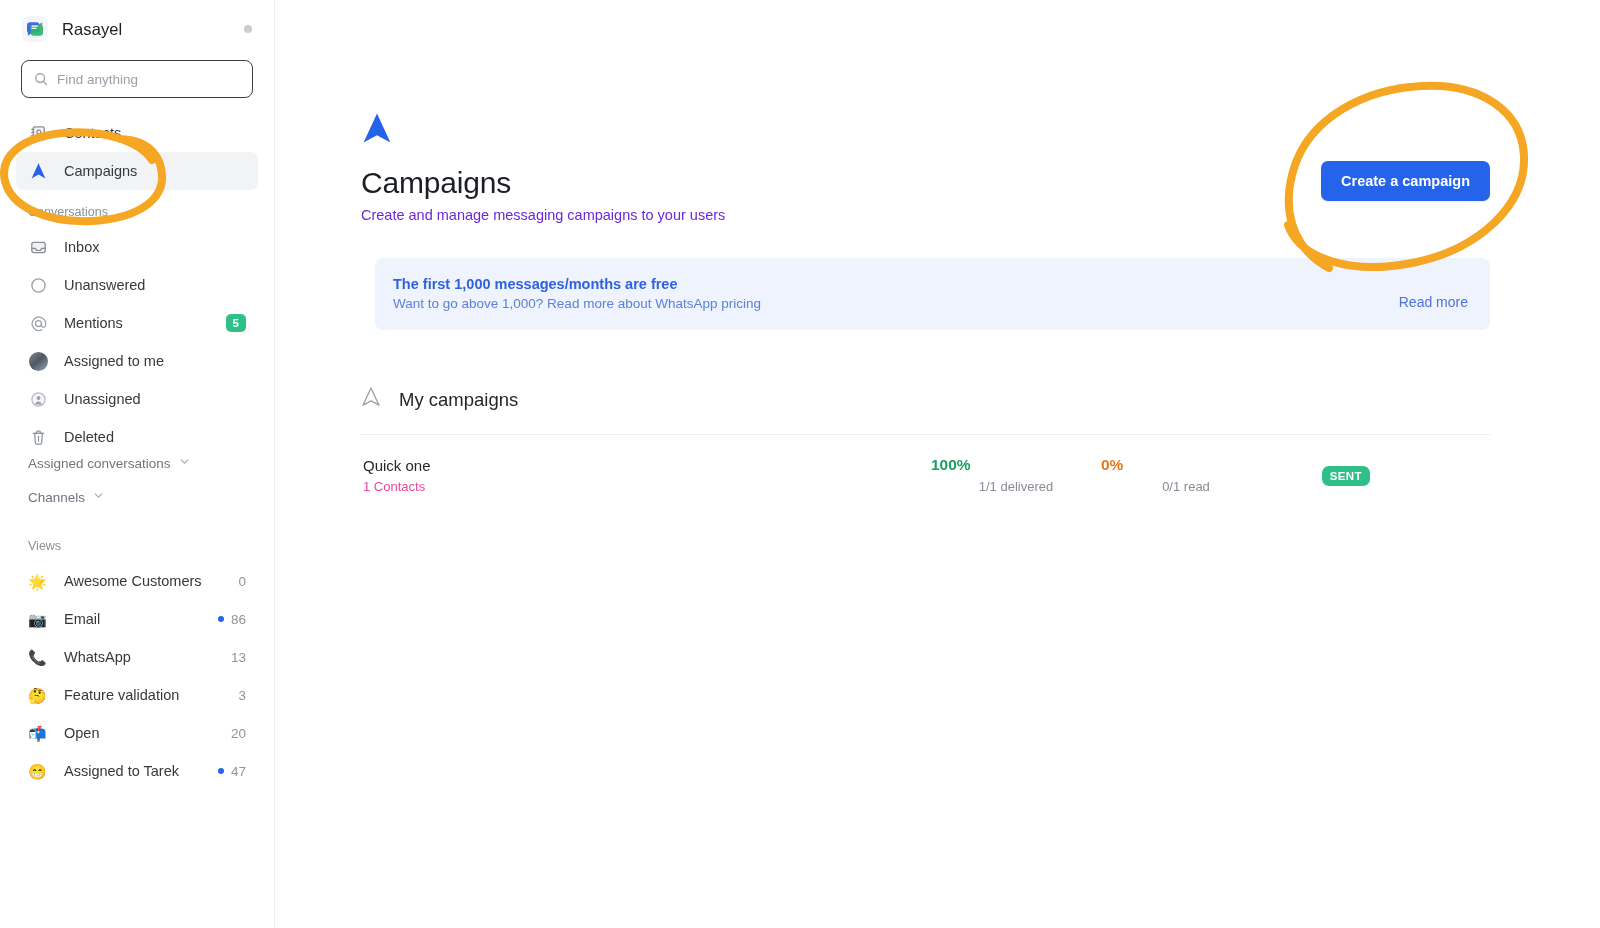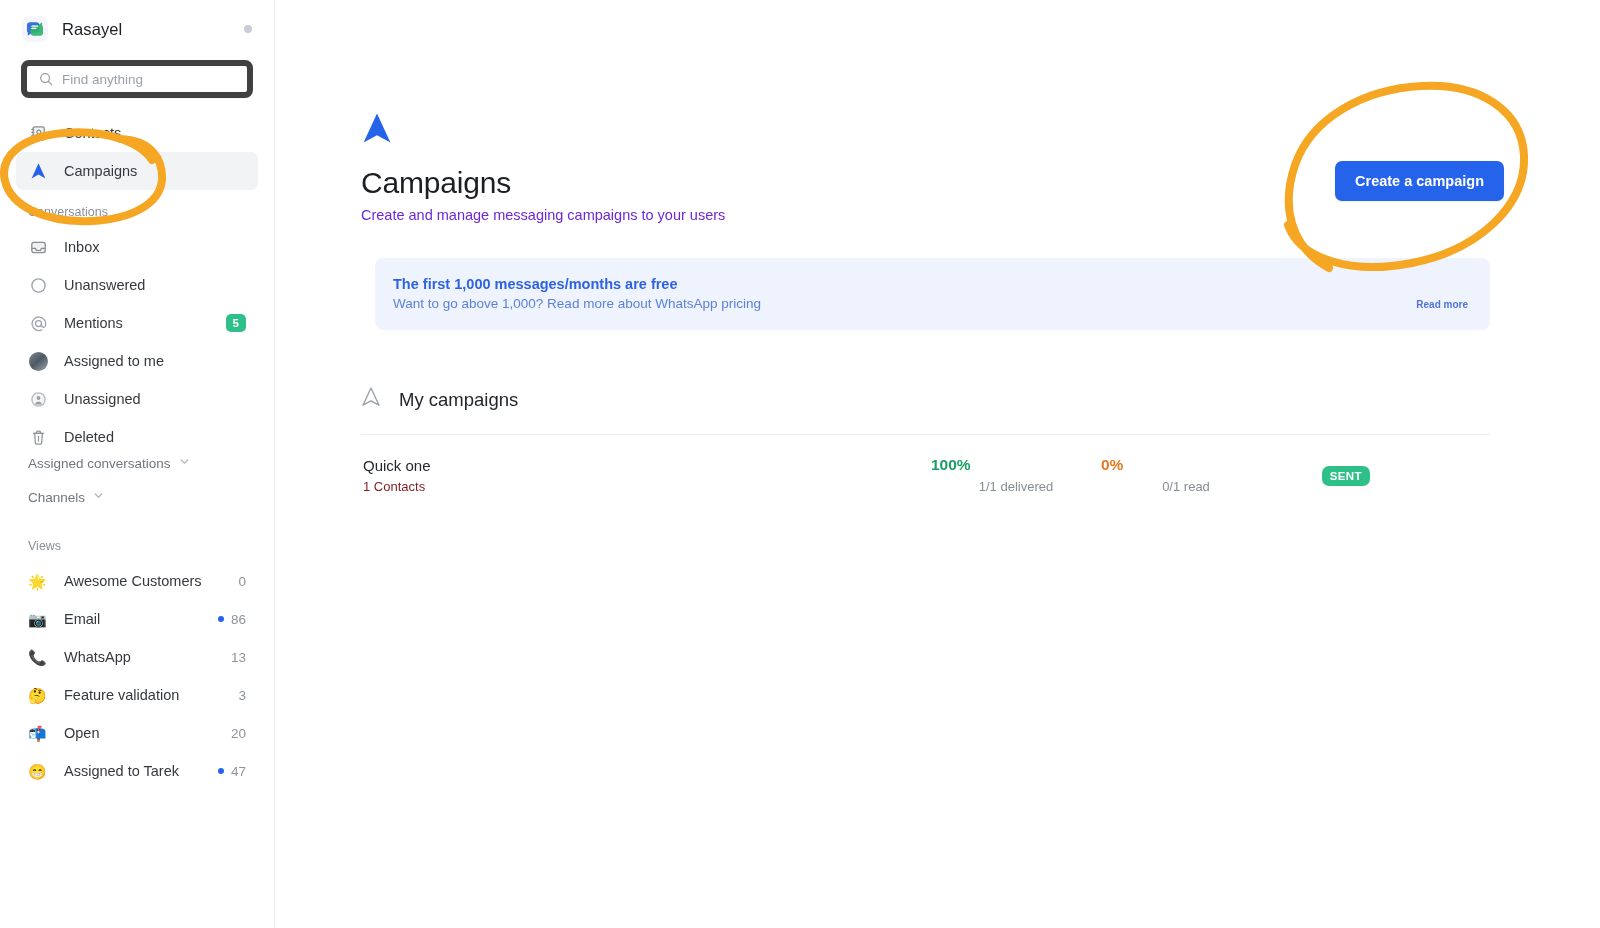--- a/index.html
+++ b/index.html
@@ -44,21 +44,21 @@
     margin-left: auto;
     width: 8px; height: 8px;
     border-radius: 50%;
     background: #c8cdd3;
   }
 
   .search-wrap { padding: 4px 21px 0 21px; }
   .search-box {
     display: flex; align-items: center;
     height: 38px;
-    border: 6px solid #404040;
+    border: 1px solid #404040;
     border-radius: 8px;
     background: #fff;
     padding: 0 12px;
     box-shadow: 0 1px 1px rgba(16,24,40,.03);
   }
   .search-box .mag { margin-right: 9px; flex: 0 0 14px; display:flex; }
   .search-input {
     border: none; outline: none;
     font-size: 13.5px;
     color: #3d434a;
@@ -156,21 +156,21 @@
     letter-spacing: -.2px;
     line-height: 36px;
   }
   .page-sub {
     font-size: 14.5px;
     color: #6d28d9;
     margin-top: 6px;
   }
   .cta-btn {
     position: absolute;
-    top: 161px; right: 96px;
+    top: 161px; right: 110px;
     background: #2563eb;
     color: #fff;
     border: none;
     border-radius: 7px;
     font-size: 14.5px;
     font-weight: bold;
     padding: 12px 20px;
     cursor: pointer;
     font-family: "Liberation Sans", sans-serif;
     box-shadow: 0 1px 2px rgba(16,24,40,.08);
@@ -188,42 +188,41 @@
   .banner-title {
     font-size: 14.5px;
     font-weight: bold;
     color: #2f62df;
     margin-bottom: 4px;
   }
   .banner-sub { font-size: 13.5px; color: #5d82d8; }
   .banner-link {
     margin-left: auto;
     align-self: flex-end;
-    font-size: 10px;
+    font-size: 14px;
     color: #4f73d8;
     text-decoration: none;
     cursor: pointer;
     padding-bottom: 1px;
-    font-weight: bold;
   }
 
   .section-head {
     margin-top: 56px;
     display: flex; align-items: flex-end; gap: 18px;
   }
   .section-head .t { font-size: 18.5px; color: #23272c; }
   .table-divider { border-top: 1px solid #eceef0; margin-top: 23px; }
 
   .camp-row {
     display: flex; align-items: center;
     height: 80px;
     padding: 0 2px;
   }
   .camp-name { font-size: 15px; color: #24282d; margin-bottom: 5px; }
-  .camp-meta { font-size: 13px; color: #7f1d1d; }
+  .camp-meta { font-size: 13px; color: #ec4899; }
   .camp-left { width: 568px; flex: 0 0 568px; }
   .stat { width: 170px; flex: 0 0 170px; }
   .stat .pct { font-size: 15.5px; font-weight: bold; margin-bottom: 5px; }
   .stat .sub { font-size: 13px; color: #878d94; text-align: center; }
   .pct-green { color: #1a9e63; }
   .pct-orange { color: #e07b22; }
   .status-cell { margin-left: auto; padding-right: 118px; }
   .status-badge {
     background: #2fc08a;
     color: #fff;

